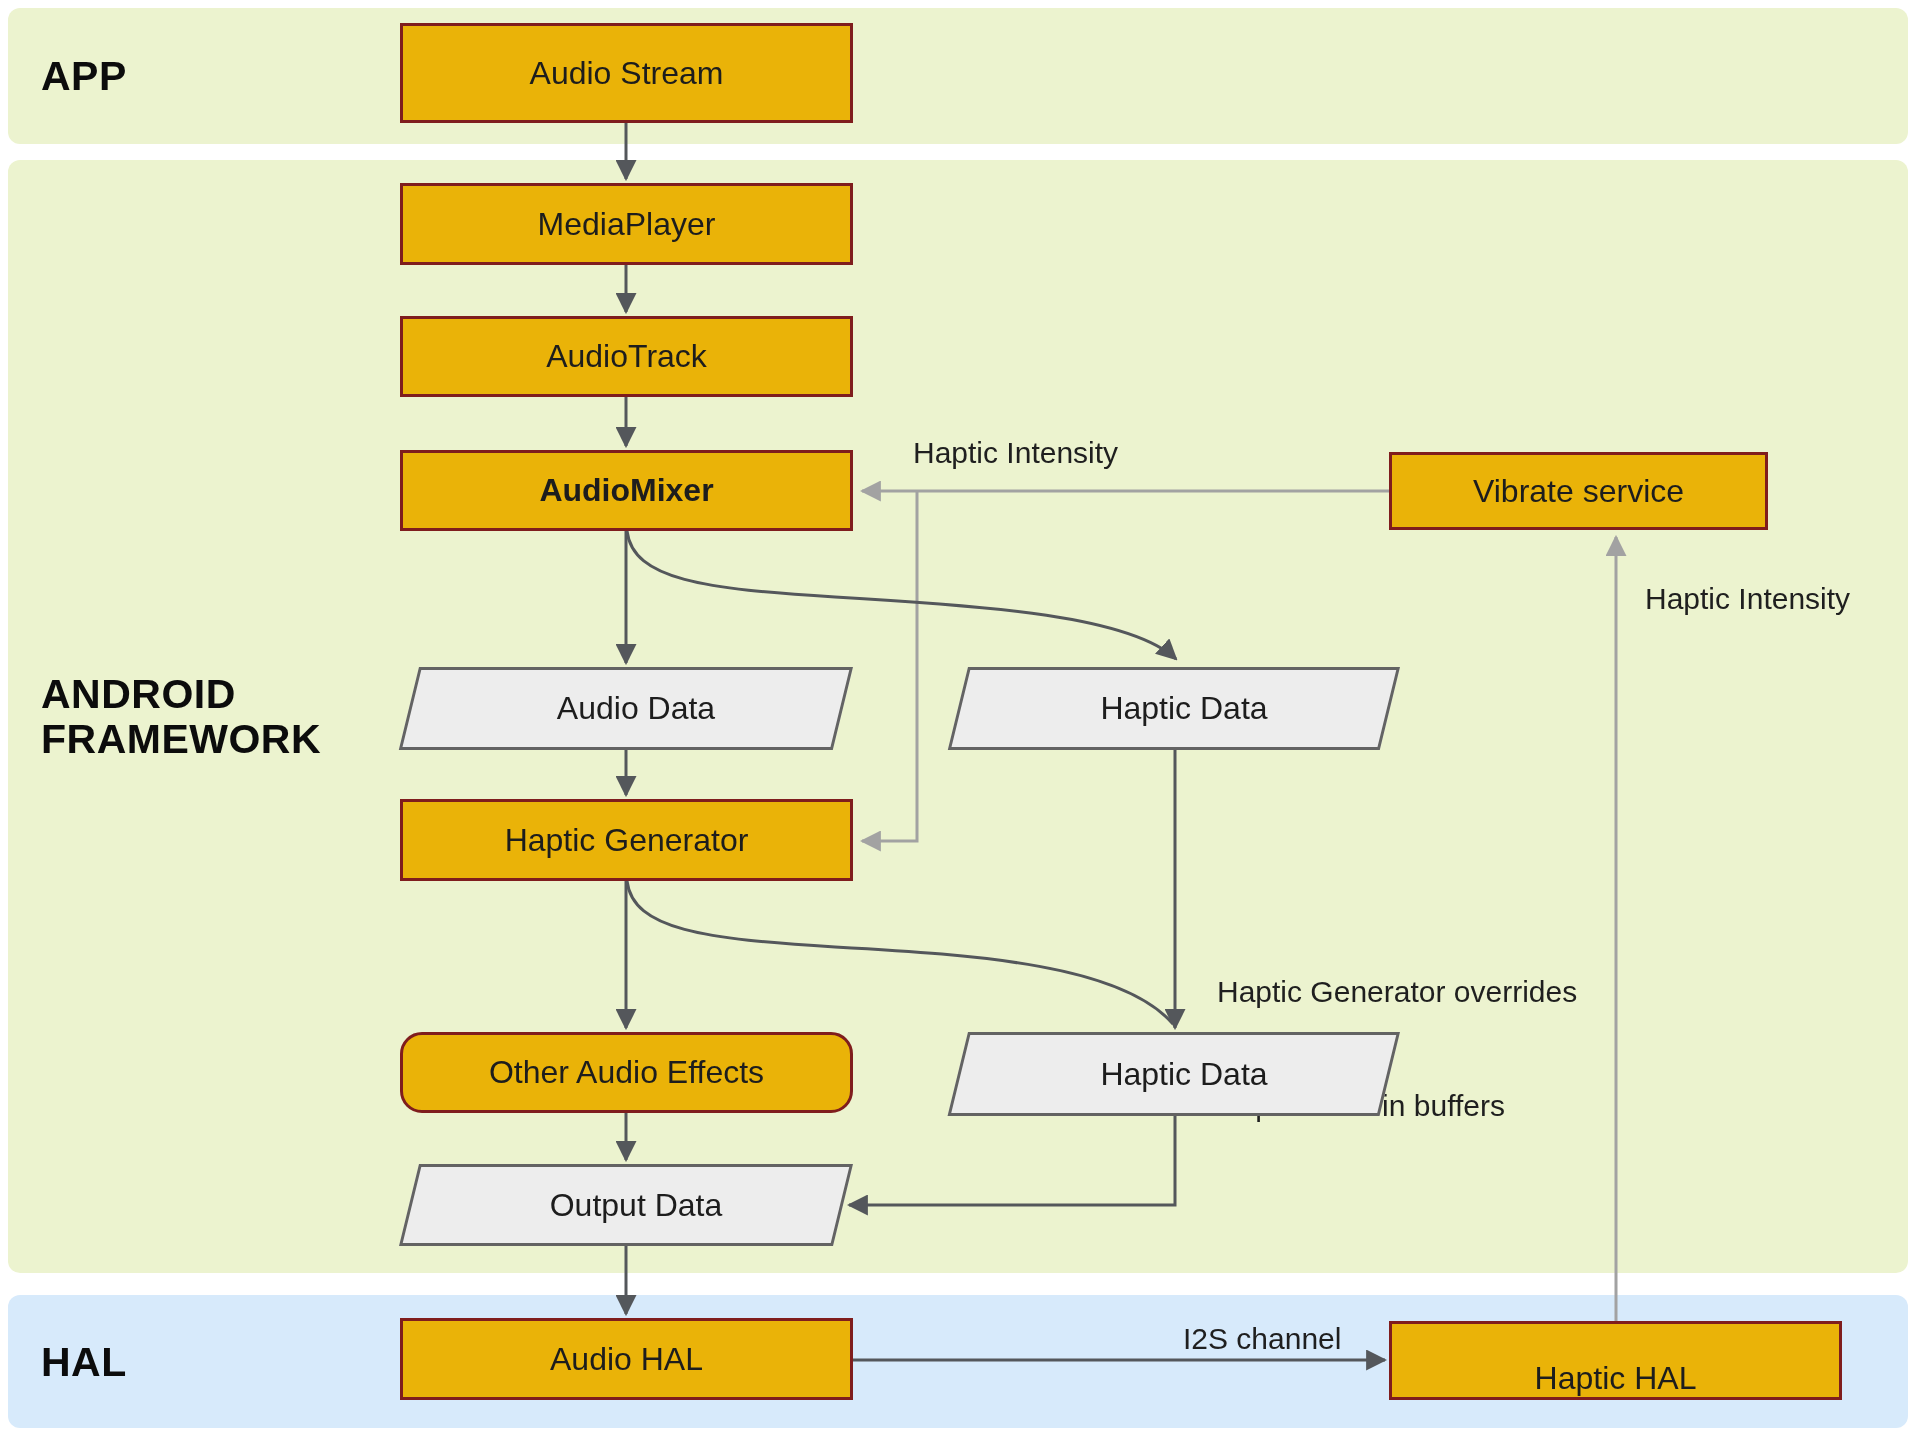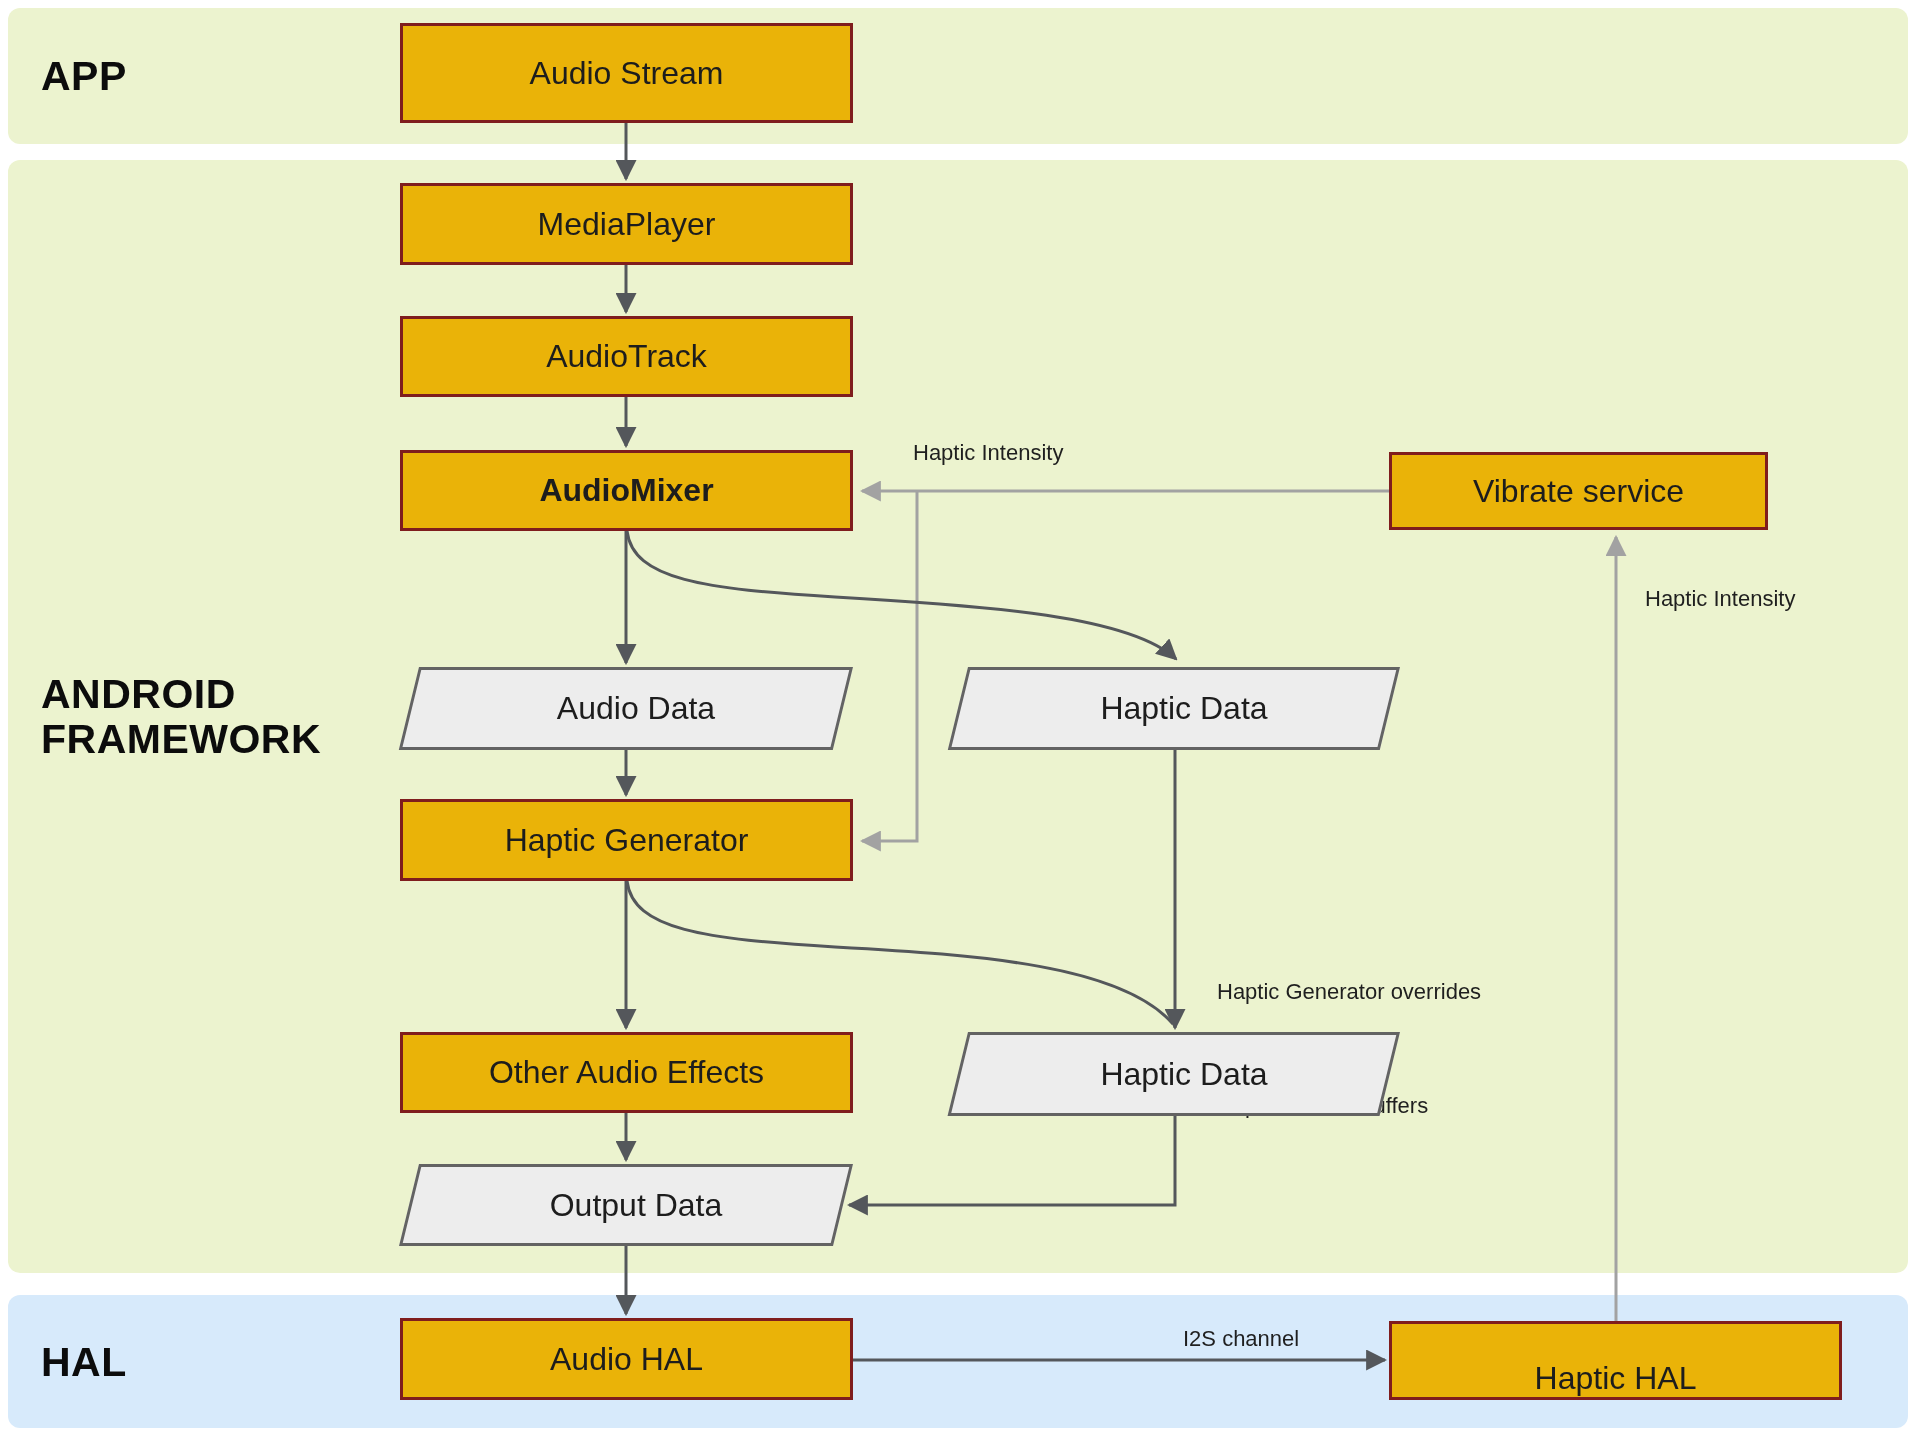--- a/index.html
+++ b/index.html
@@ -15,21 +15,21 @@
     position:absolute;left:33px;top:50%;transform:translateY(-50%);
     font-size:41px;font-weight:700;color:#0c0c0c;line-height:45px;letter-spacing:0.5px;
   }
   .node{position:absolute;display:flex;align-items:center;justify-content:center;box-sizing:border-box;}
   .rect{background:#eab308;border:3px solid #7f1d1d;}
   .node-label{font-size:32px;color:#1d1d1d;white-space:nowrap;position:relative;z-index:2;}
   .para .para-bg{
     position:absolute;left:0;top:0;right:0;bottom:0;background:#ededed;border:3px solid #636363;
     transform:skewX(-13.7deg);transform-origin:top left;box-sizing:border-box;z-index:1;
   }
-  .annotation{position:absolute;font-size:22px;color:#1f1f1f;line-height:38px;white-space:pre;}
+  .annotation{position:absolute;font-size:30px;color:#1f1f1f;line-height:38px;white-space:pre;}
   svg.wires{position:absolute;left:0;top:0;width:1916px;height:1435px;pointer-events:none;z-index:5;}
   .wire-dark{stroke:#54575b;stroke-width:3;fill:none;}
   .wire-light{stroke:#a2a2a2;stroke-width:3;fill:none;}
 </style>
 </head>
 <body>
 
 <div class="canvas">
 
   <div class="band band-app">
@@ -56,21 +56,21 @@
   </div>
   <div class="node rect" style="left:400px;top:450px;width:453px;height:81px;font-weight:bold;">
     <span class="node-label">AudioMixer</span>
   </div>
   <div class="node rect" style="left:1389px;top:452px;width:379px;height:78px;">
     <span class="node-label">Vibrate service</span>
   </div>
   <div class="node rect" style="left:400px;top:799px;width:453px;height:82px;">
     <span class="node-label">Haptic Generator</span>
   </div>
-  <div class="node rect" style="left:400px;top:1032px;width:453px;height:81px;">
+  <div class="node rect" style="left:400px;top:1032px;width:453px;height:81px;border-radius:22px;">
     <span class="node-label">Other Audio Effects</span>
   </div>
   <div class="node rect" style="left:400px;top:1318px;width:453px;height:82px;text-align:center;">
     <span class="node-label">Audio HAL</span>
   </div>
   <div class="node rect" style="left:1389px;top:1321px;width:453px;height:79px;align-items:flex-end;">
     <span class="node-label">Haptic HAL</span>
   </div>
 
   <div class="node para" style="left:419px;top:667px;width:434px;height:83px;">

